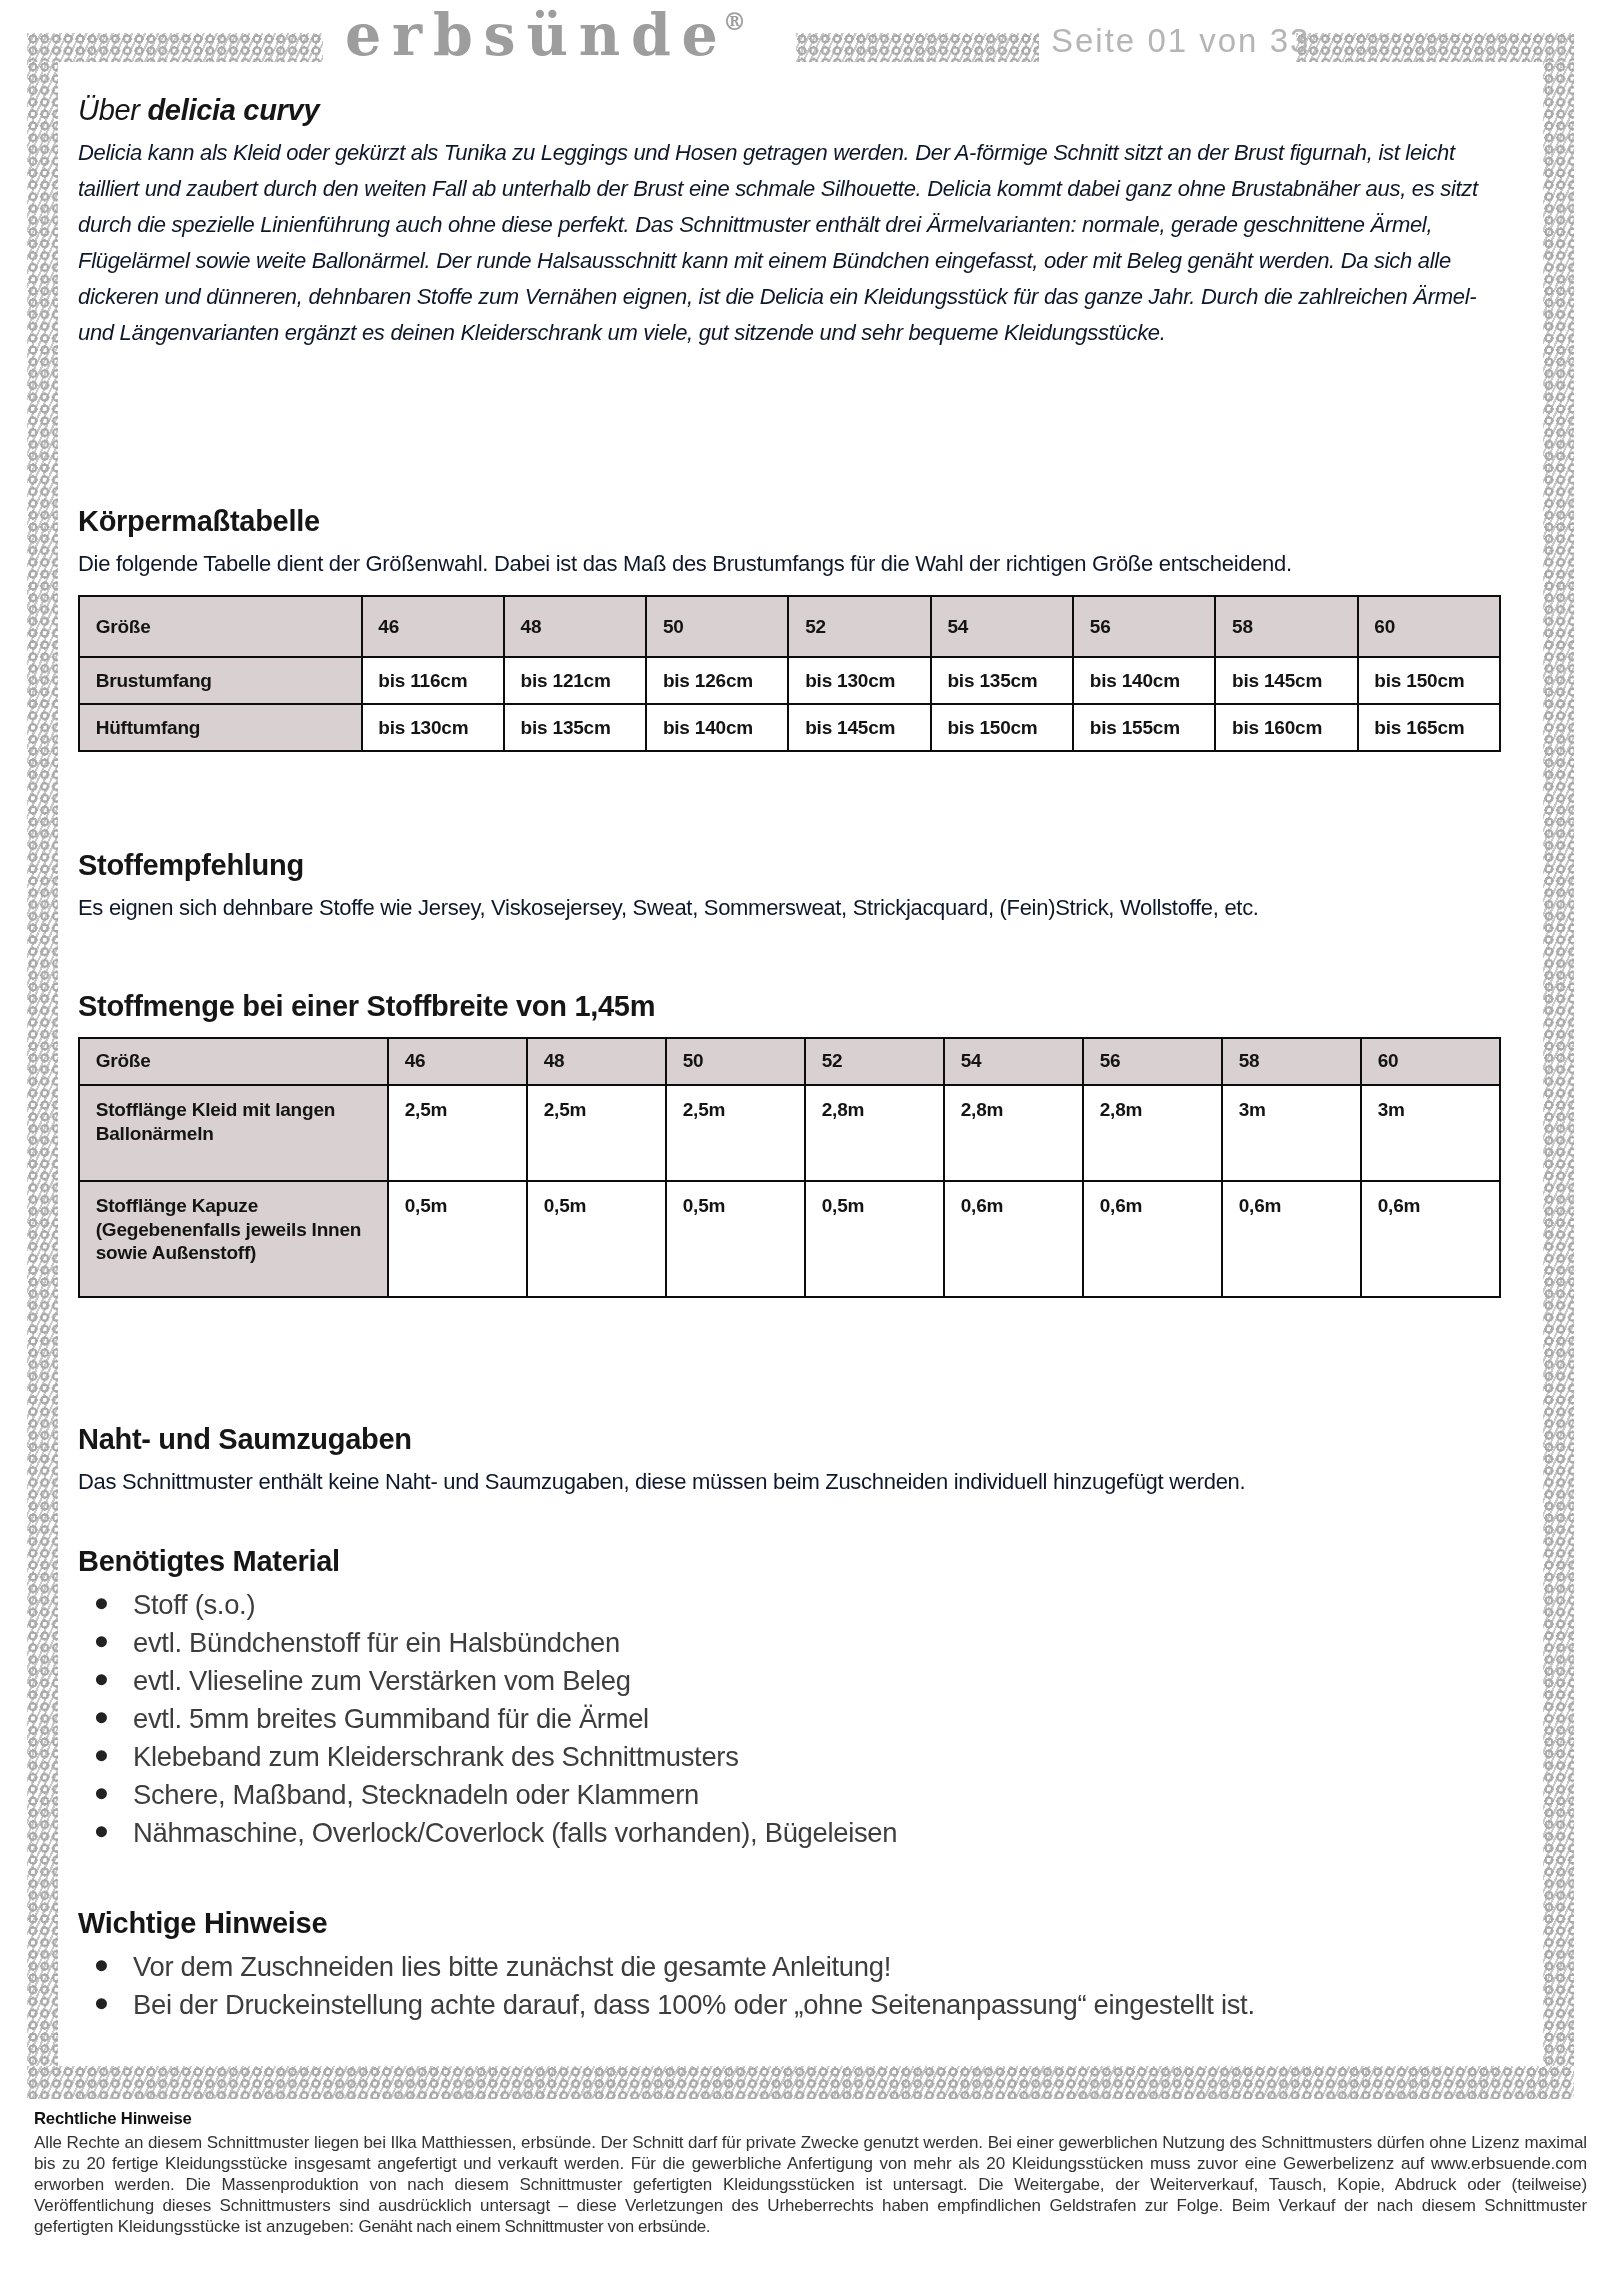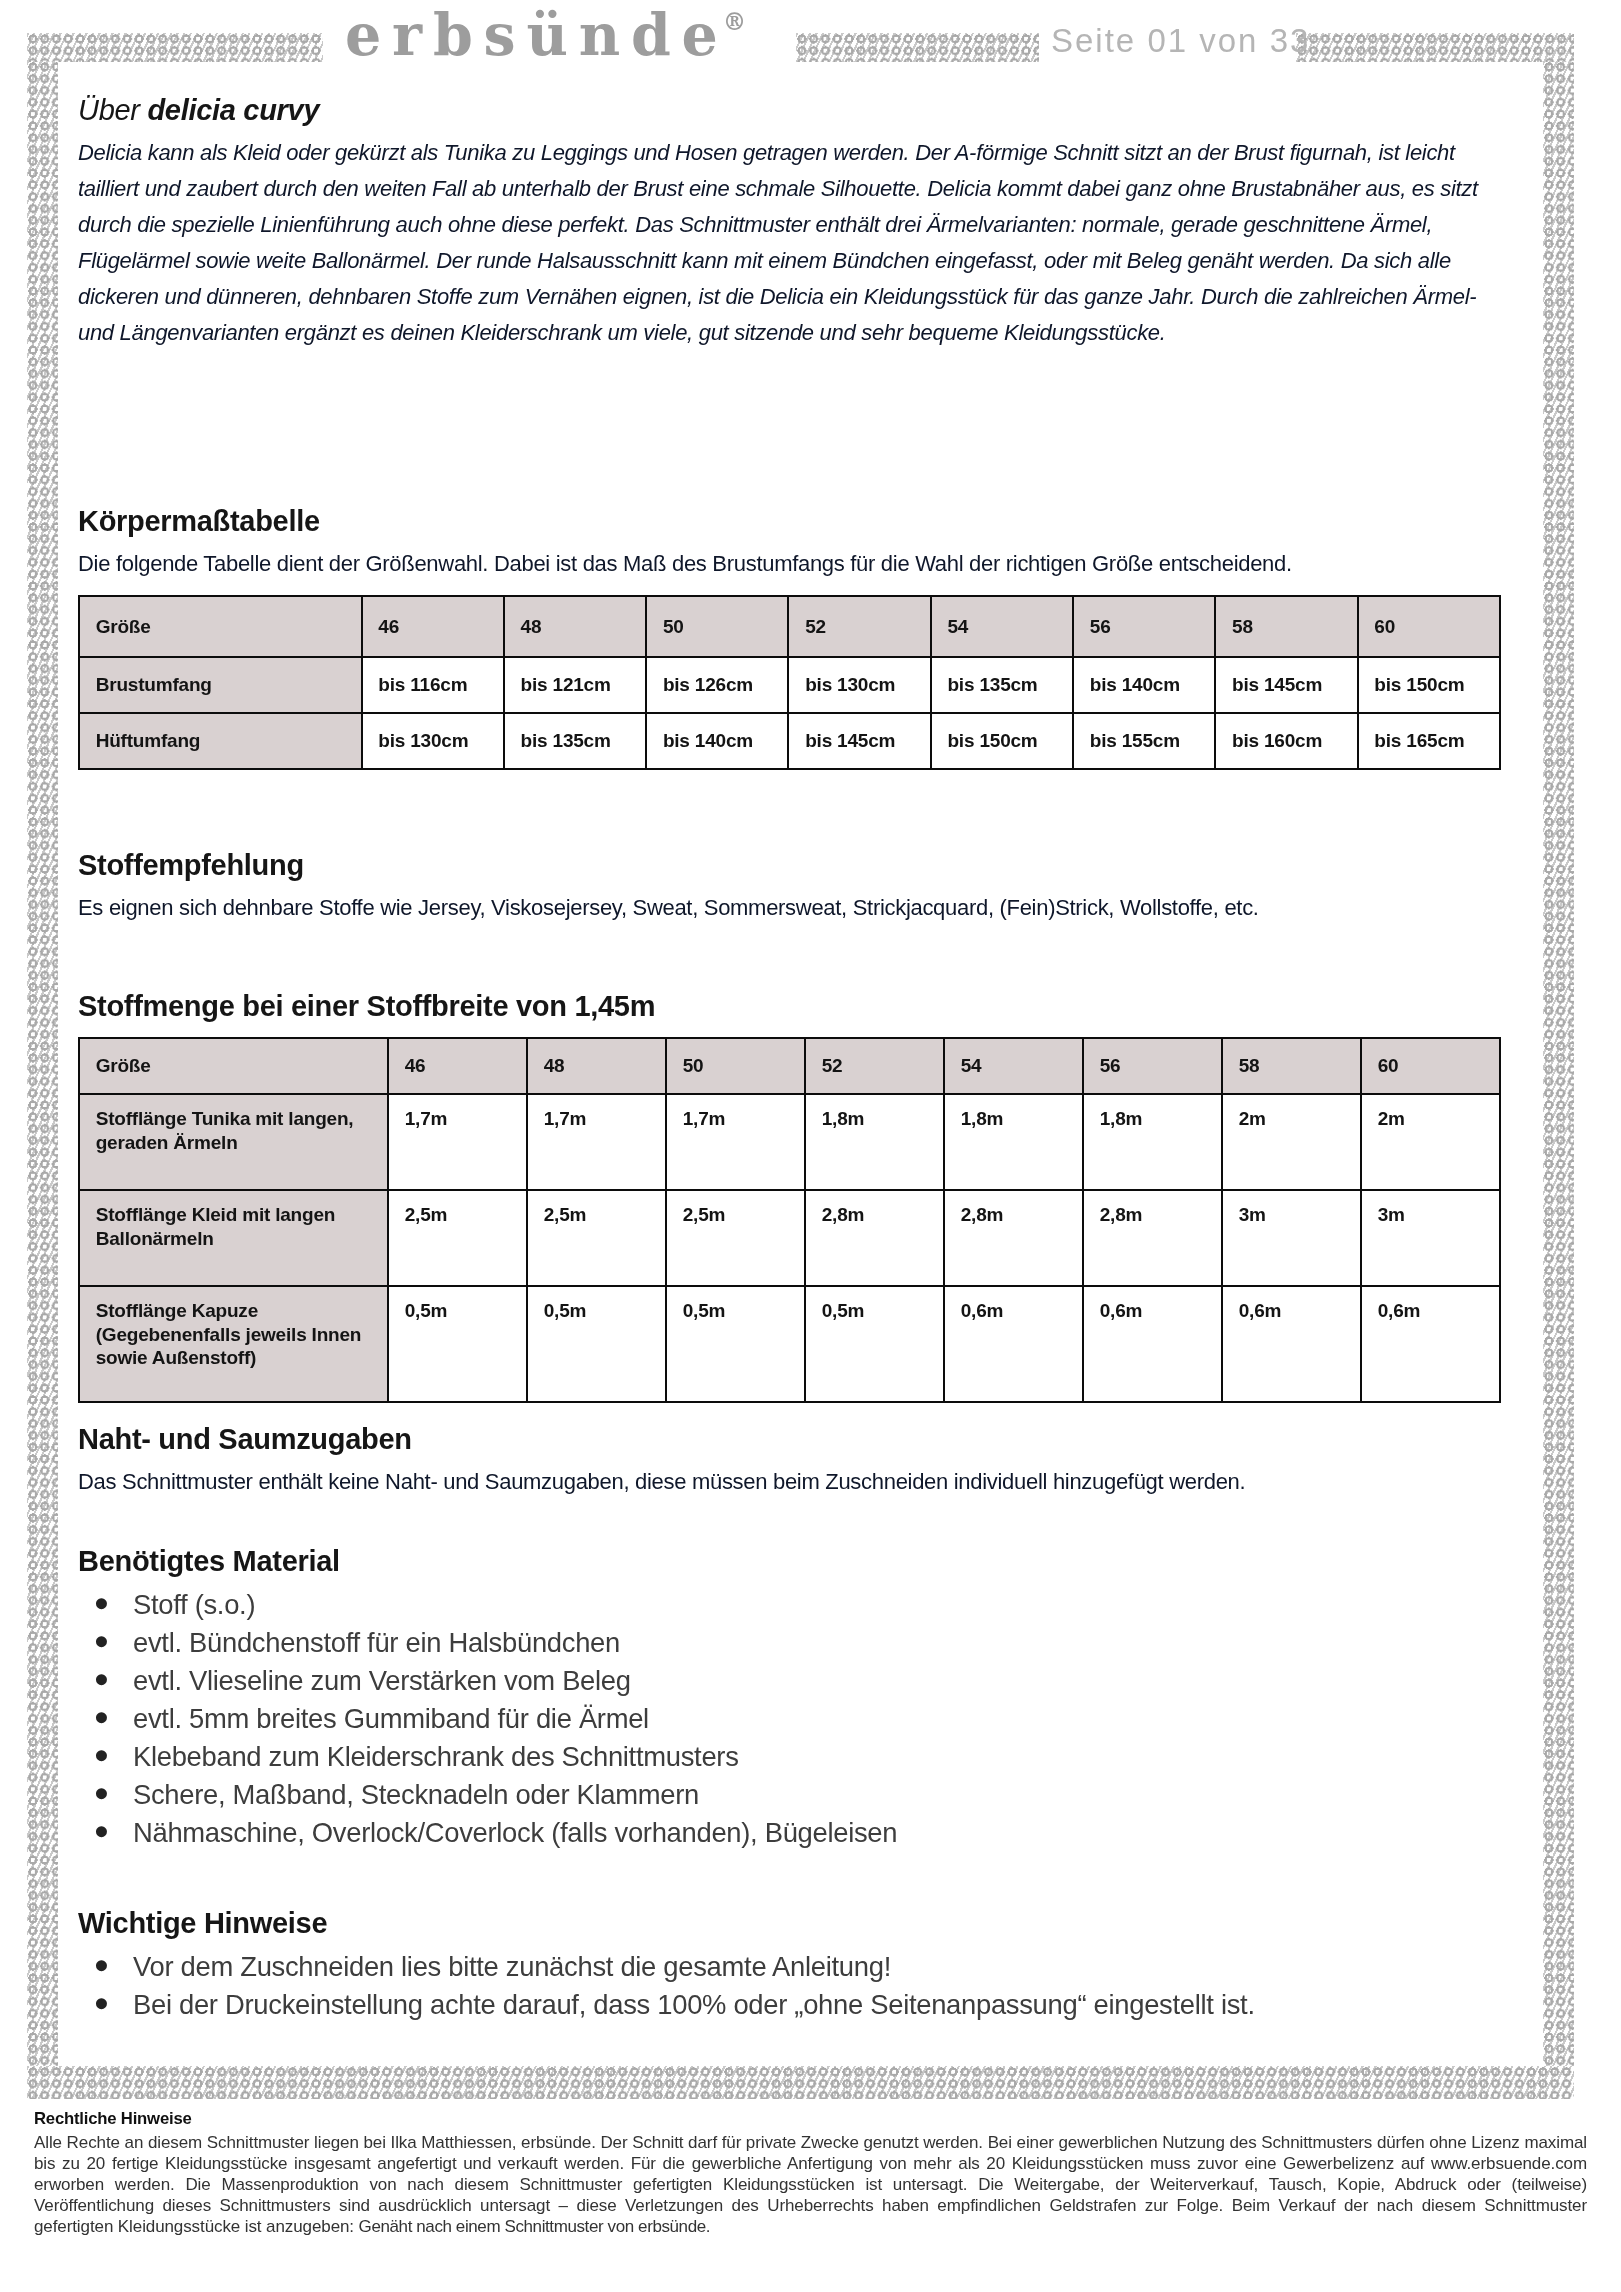--- a/index.html
+++ b/index.html
@@ -46,21 +46,21 @@
   h2 .light{font-weight:300;}
   .body-text{margin:0;font-size:22px;line-height:36px;font-weight:300;letter-spacing:-0.3px;color:#0f172a;}
 
   table.t{border-collapse:collapse;table-layout:fixed;width:1423px;margin-top:13.7px;background:#fff;}
   .t th,.t td{
     border:2.9px solid #0c0c0c;font-size:19px;font-weight:bold;text-align:left;
     padding:0 7.8px 0 15.7px;letter-spacing:-0.2px;color:#141414;vertical-align:middle;
   }
   .t tr.hrow th{background:#d9d1d1;}
   .t th.lab{background:#d9d1d1;}
-  .r60{height:56px;border-radius:13px;} .r62{height:61px;} .r98{height:96px;} .r118{height:116px;}
+  .r60{height:47px;border-radius:13px;} .r62{height:61px;} .r98{height:96px;} .r118{height:116px;}
   #table-qty td,#table-qty th.lab{vertical-align:top;padding-top:12.7px;line-height:23.5px;}
 
   .li{position:relative;padding-left:55px;font-size:27.4px;line-height:37px;font-weight:300;letter-spacing:-0.3px;color:#3d3d3d;margin-bottom:1px;}
   .li .dot{position:absolute;left:15.7px;top:-2px;font-size:25.5px;color:#222;}
 
   #footer{position:absolute;left:34px;top:2109px;width:1553px;}
   #legal-title{margin:0 0 2.9px 0;font-size:16.7px;font-weight:bold;letter-spacing:-0.2px;color:#111;}
   #legal-body{margin:0;font-size:17px;line-height:21px;text-align:justify;font-weight:300;letter-spacing:-0.1px;color:#333;}
   #legal-body b{letter-spacing:-0.4px;}
 </style>
@@ -148,31 +148,20 @@
         <th>46</th>
         <th>48</th>
         <th>50</th>
         <th>52</th>
         <th>54</th>
         <th>56</th>
         <th>58</th>
         <th>60</th>
       </tr>
       <tr class="r98">
-        <th class="lab">Stofflänge Tunika mit langen, geraden Ärmeln</th>
-        <td>1,7m</td>
-        <td>1,7m</td>
-        <td>1,7m</td>
-        <td>1,8m</td>
-        <td>1,8m</td>
-        <td>1,8m</td>
-        <td>2m</td>
-        <td>2m</td>
-      </tr>
-      <tr class="r98">
         <th class="lab">Stofflänge Kleid mit langen Ballonärmeln</th>
         <td>2,5m</td>
         <td>2,5m</td>
         <td>2,5m</td>
         <td>2,8m</td>
         <td>2,8m</td>
         <td>2,8m</td>
         <td>3m</td>
         <td>3m</td>
       </tr>

